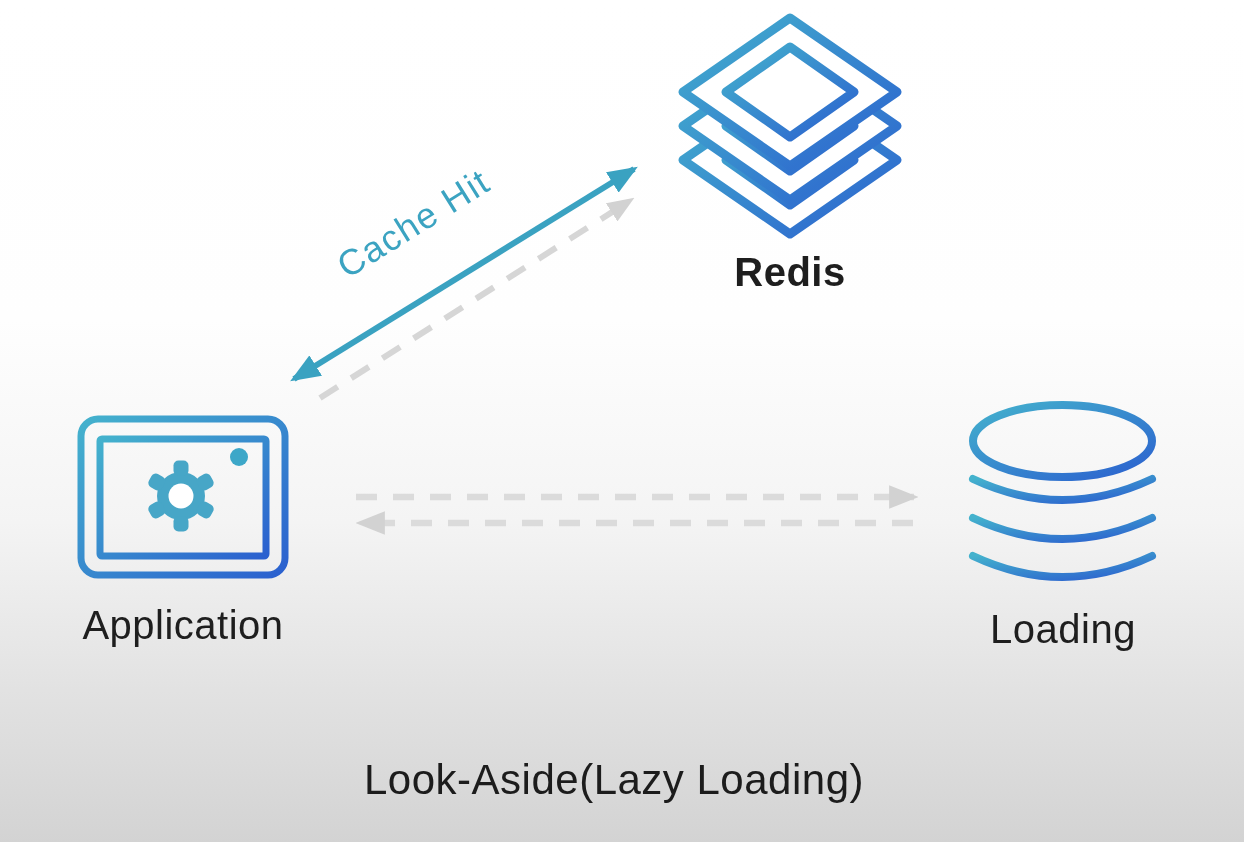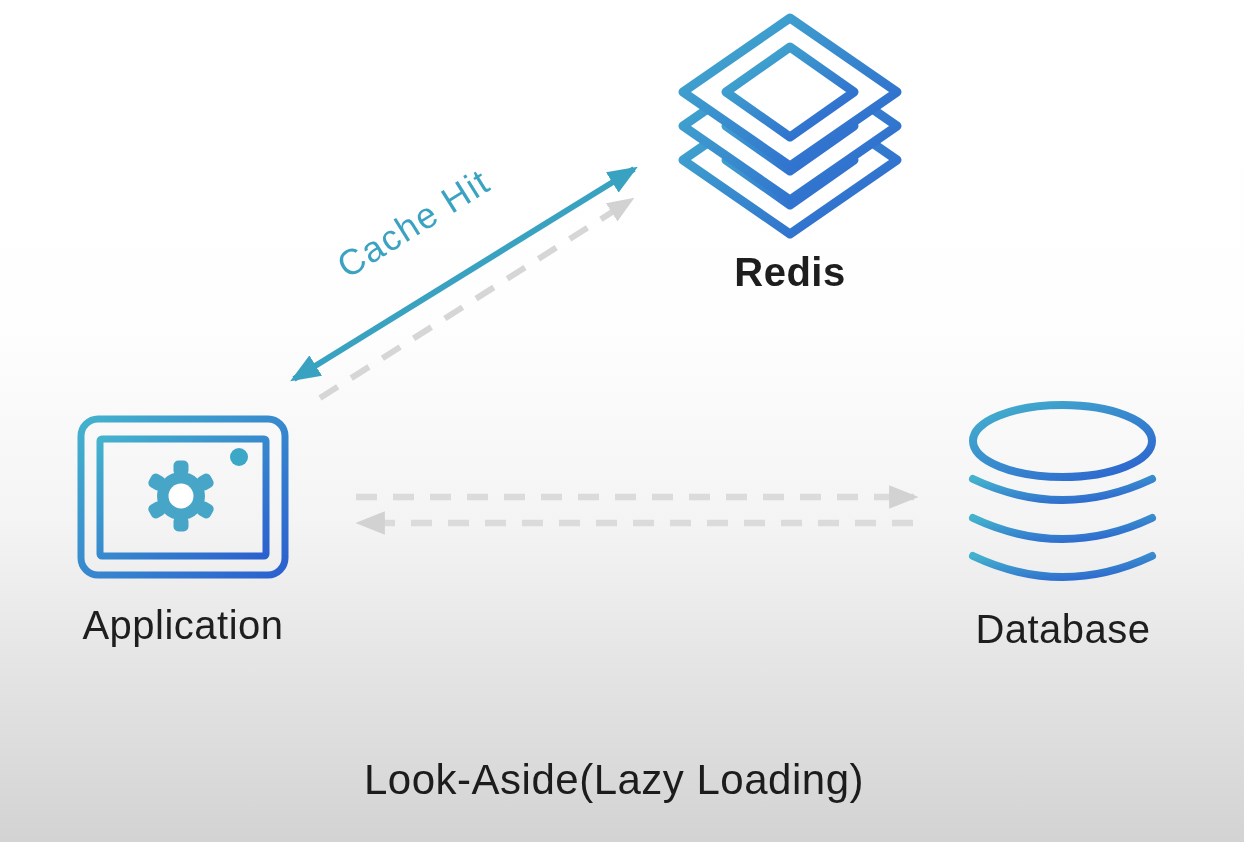--- a/index.html
+++ b/index.html
@@ -144,18 +144,18 @@
       </defs>
       <g fill="none" stroke="url(#gDb)" stroke-width="8" stroke-linecap="round">
         <ellipse cx="94.5" cy="41" rx="89.5" ry="36"></ellipse>
         <path d="M5 41 L5 156"></path>
         <path d="M184 41 L184 156"></path>
         <path d="M5 79 Q94.5 121 184 79"></path>
         <path d="M5 118 Q94.5 160 184 118"></path>
         <path d="M5 156 Q94.5 198 184 156"></path>
       </g>
     </svg>
-    <div class="node-label">Database</div>
+    <div class="node-label">Loading</div>
   </div>
 
   <div class="diagram-title">Look-Aside(Lazy Loading)</div>
 
 </div>
 
 </body></html>

